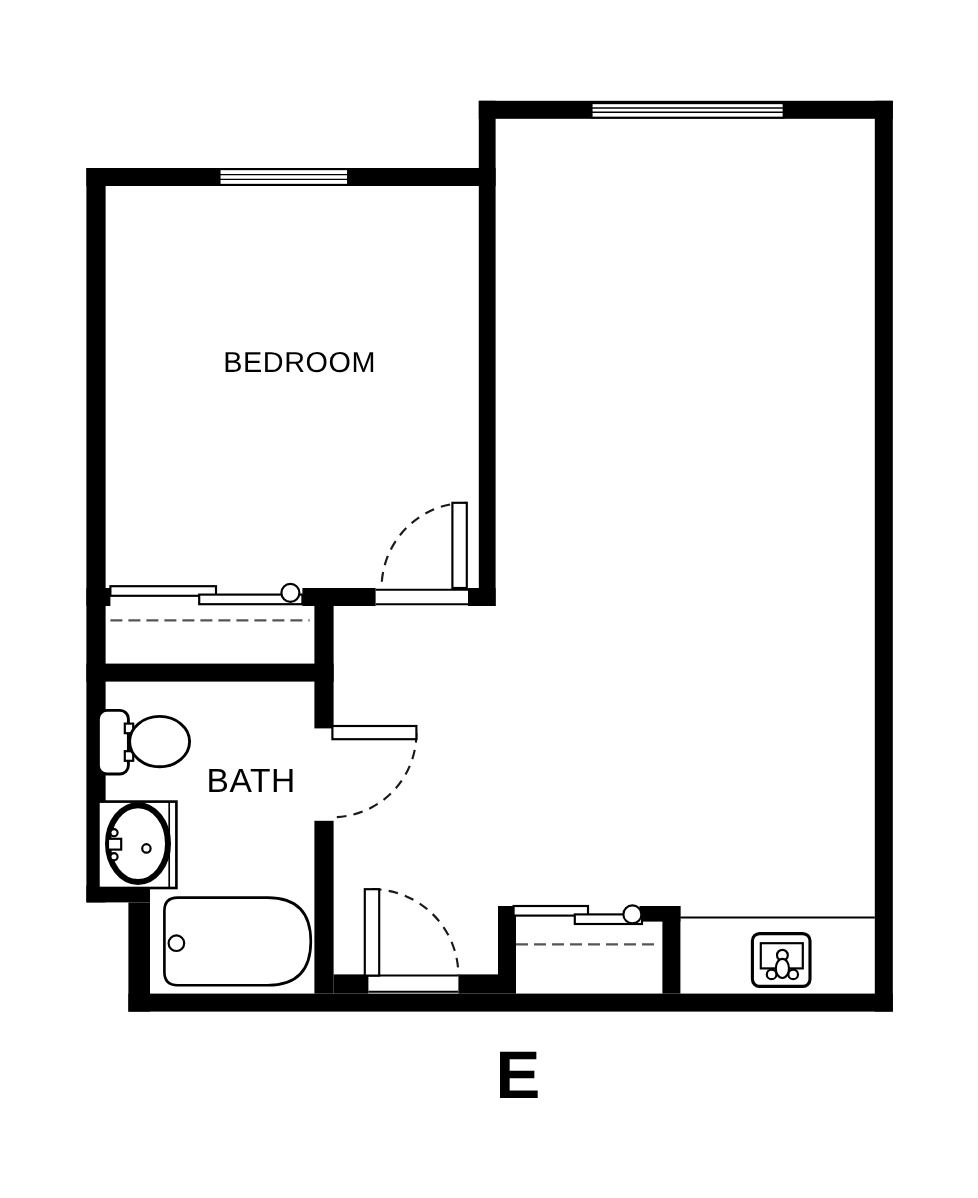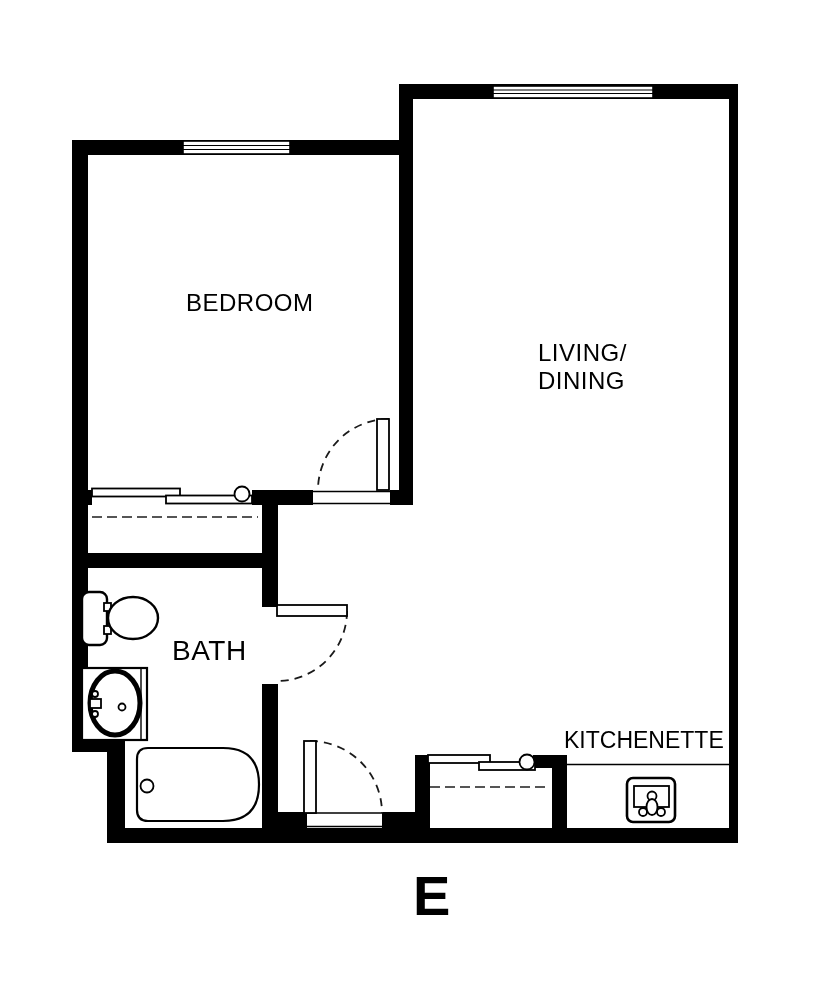--- a/index.html
+++ b/index.html
@@ -1,17 +1,17 @@
 <!DOCTYPE html>
 <html><head>
 <meta charset="utf-8">
 <style>
   html,body{margin:0;padding:0;background:#ffffff;}
   .stage{
-    position:relative;width:738px;height:998px;background:#ffffff;
+    position:relative;width:815px;height:998px;background:#ffffff;
     font-family:"Liberation Sans", sans-serif;overflow:hidden;
   }
   .stage svg{position:absolute;left:0;top:0;}
   .room-label{
     position:absolute;color:#000;font-family:"Liberation Sans", sans-serif;
     white-space:nowrap;letter-spacing:.5px;
   }
   .lbl-bedroom{left:186px;top:289px;font-size:24px;}
   .lbl-living{left:538px;top:339px;font-size:24px;line-height:28px;}
   .lbl-bath{left:172px;top:635px;font-size:28px;}
@@ -130,23 +130,18 @@
         <circle class="fix2" cx="652" cy="796" r="4.5"></circle>
         <ellipse class="fix2" cx="652" cy="807" rx="5.5" ry="8"></ellipse>
         <circle class="fix2" cx="643" cy="812" r="4"></circle>
         <circle class="fix2" cx="661" cy="812" r="4"></circle>
       </g>
     </g>
   </svg>
 
   <div class="room-label lbl-bedroom">BEDROOM</div>
 
-  <div class="room-label lbl-living">
-    <div>LIVING/</div>
-    <div>DINING</div>
-  </div>
 
   <div class="room-label lbl-bath">BATH</div>
 
-  <div class="room-label lbl-kitchenette">KITCHENETTE</div>
 
   <div class="room-label lbl-unit">E</div>
 </div>
 
 </body></html>

